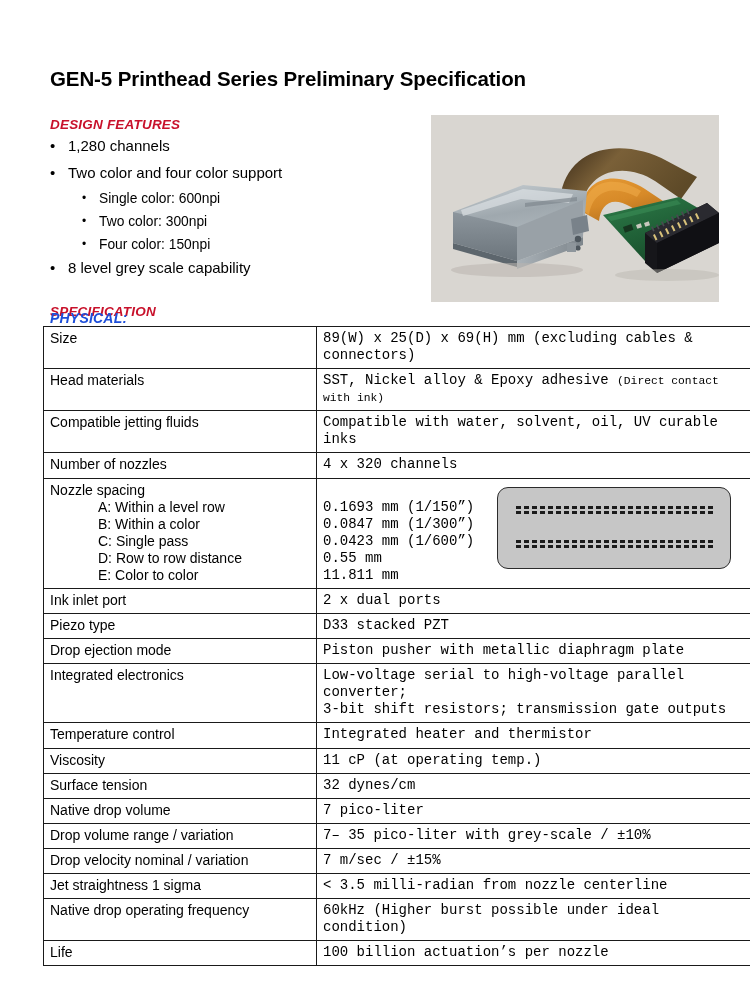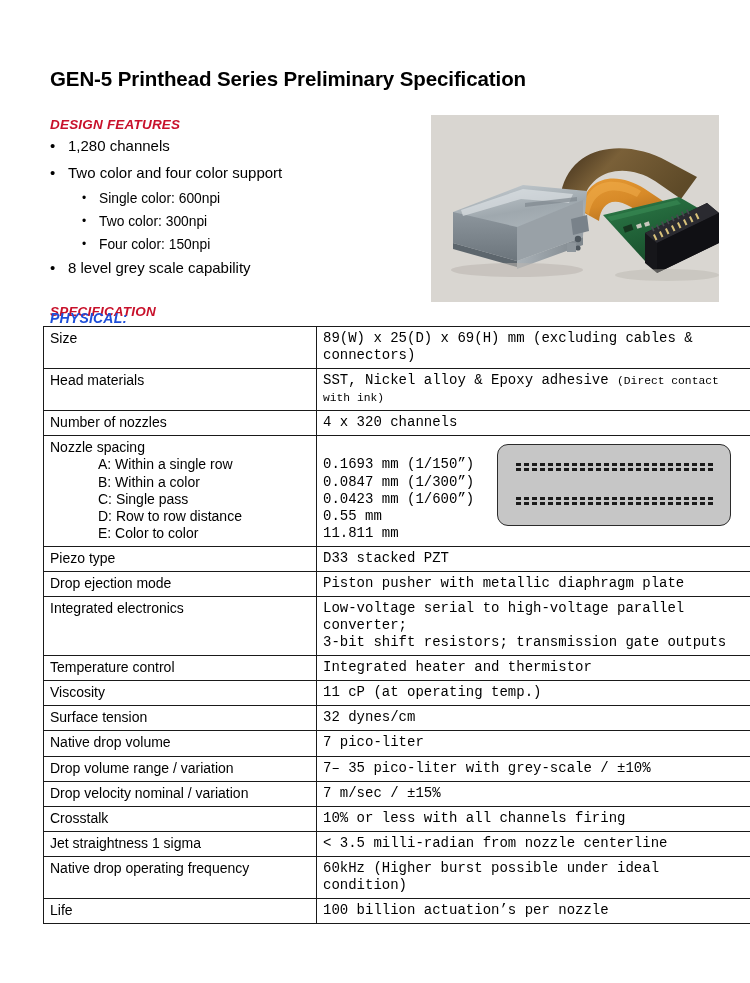--- a/index.html
+++ b/index.html
@@ -288,31 +288,35 @@
       <tr>
         <td class="label">Size</td>
         <td class="value">89(W) x 25(D) x 69(H) mm (excluding cables &amp; connectors)</td>
       </tr>
 
       <tr>
         <td class="label">Head materials</td>
         <td class="value"><span>SST, Nickel alloy &amp; Epoxy adhesive </span><span class="small-note">(Direct contact with ink)</span></td>
       </tr>
 
+      <tr>
+        <td class="label">Compatible jetting fluids</td>
+        <td class="value">Compatible with water, solvent, oil, UV curable inks</td>
+      </tr>
 
 
       <tr>
         <td class="label">Number of nozzles</td>
         <td class="value">4 x 320 channels</td>
       </tr>
 
       <tr>
         <td class="label">
           <span class="sub-line">Nozzle spacing</span>
-          <span class="sub-indent">A: Within a single row</span>
+          <span class="sub-indent">A: Within a level row</span>
           <span class="sub-indent">B: Within a color</span>
           <span class="sub-indent">C: Single pass</span>
           <span class="sub-indent">D: Row to row distance</span>
           <span class="sub-indent">E: Color to color</span>
         </td>
         <td class="value value-with-fig">
           <span class="sub-line">&nbsp;</span>
           <span class="sub-line">0.1693 mm (1/150”)</span>
           <span class="sub-line">0.0847 mm (1/300”)</span>
           <span class="sub-line">0.0423 mm (1/600”)</span>
@@ -325,20 +329,24 @@
               <span class="dash-line b"></span>
             </span>
             <span class="dash-row r2">
               <span class="dash-line a"></span>
               <span class="dash-line b"></span>
             </span>
           </span>
         </td>
       </tr>
 
+      <tr>
+        <td class="label">Ink inlet port</td>
+        <td class="value">2 x dual ports</td>
+      </tr>
 
       <tr>
         <td class="label">Piezo type</td>
         <td class="value">D33 stacked PZT</td>
       </tr>
 
       <tr>
         <td class="label">Drop ejection mode</td>
         <td class="value">Piston pusher with metallic diaphragm plate</td>
       </tr>
@@ -374,24 +382,20 @@
       <tr>
         <td class="label">Drop volume range / variation</td>
         <td class="value">7– 35 pico-liter with grey-scale / ±10%</td>
       </tr>
 
       <tr>
         <td class="label">Drop velocity nominal / variation</td>
         <td class="value">7 m/sec / ±15%</td>
       </tr>
 
-      <tr>
-        <td class="label">Crosstalk</td>
-        <td class="value">10% or less with all channels firing</td>
-      </tr>
 
       <tr>
         <td class="label">Jet straightness 1 sigma</td>
         <td class="value">&lt; 3.5 milli-radian from nozzle centerline</td>
       </tr>
 
       <tr>
         <td class="label">Native drop operating frequency</td>
         <td class="value">60kHz (Higher burst possible under ideal condition)</td>
       </tr>

